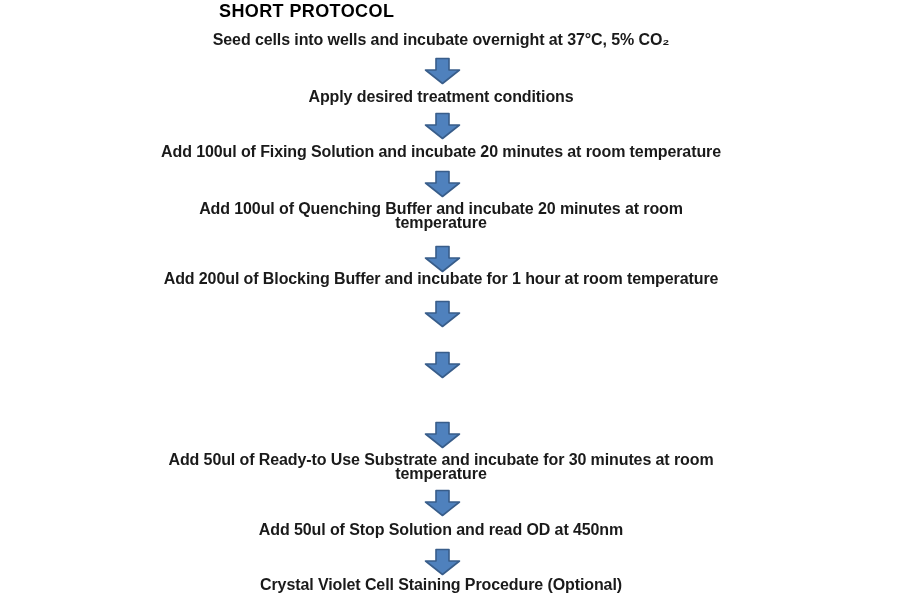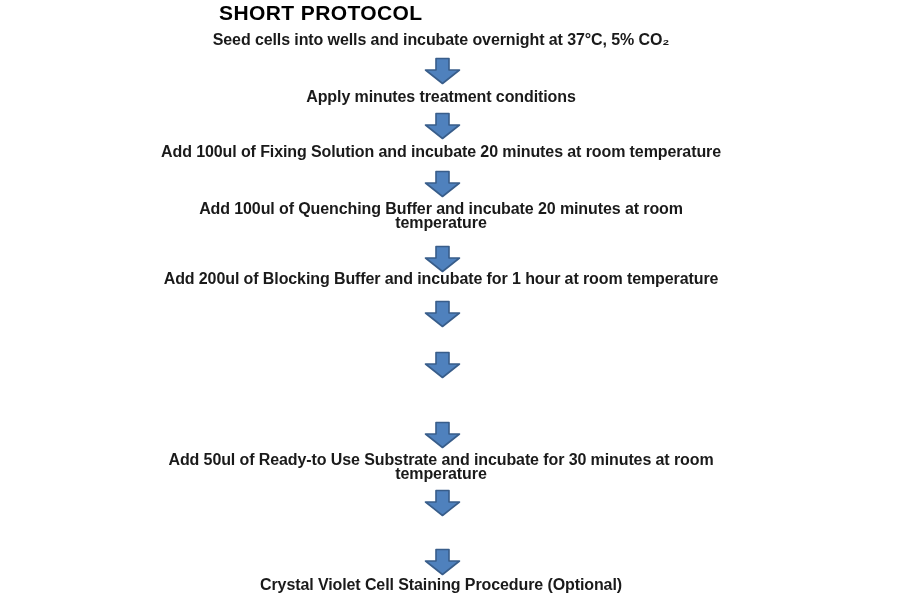--- a/index.html
+++ b/index.html
@@ -7,21 +7,21 @@
     position:relative;
     width:900px;height:594px;
     background:#ffffff;
     overflow:hidden;
     font-family:"Liberation Sans","DejaVu Sans",sans-serif;
   }
   .title{
     position:absolute;
     left:219px;top:1px;
     margin:0;
-    font-size:21px;
+    font-size:18px;
     font-weight:bold;
     letter-spacing:0.4px;
     color:#000000;
   }
   .step{
     position:absolute;
     left:111px;
     width:660px;
     text-align:center;
     font-size:16px;
@@ -52,21 +52,21 @@
   <h1 class="title">SHORT PROTOCOL</h1>
 
   <div class="step" style="top:33px">Seed cells into wells and incubate overnight at 37°C, 5% CO₂</div>
 
   <div class="arrow" style="top:57px">
     <svg viewBox="0 0 37 28" width="37" height="28" aria-hidden="true">
         <path d="M12 1.5 L25 1.5 L25 13 L35.5 13 L18.5 26.5 L1.5 13 L12 13 Z"></path>
       </svg>
   </div>
 
-  <div class="step" style="top:90px">Apply minutes treatment conditions</div>
+  <div class="step" style="top:90px">Apply desired treatment conditions</div>
 
   <div class="arrow" style="top:112px">
     <svg viewBox="0 0 37 28" width="37" height="28" aria-hidden="true">
         <path d="M12 1.5 L25 1.5 L25 13 L35.5 13 L18.5 26.5 L1.5 13 L12 13 Z"></path>
       </svg>
   </div>
 
   <div class="step" style="top:145px">Add 100ul of Fixing Solution and incubate 20 minutes at room temperature</div>
 
   <div class="arrow" style="top:170px">
@@ -108,20 +108,21 @@
 
   <div class="step" style="top:453px">Add 50ul of Ready-to Use Substrate and incubate for 30 minutes at room
 temperature</div>
 
   <div class="arrow" style="top:489px">
     <svg viewBox="0 0 37 28" width="37" height="28" aria-hidden="true">
         <path d="M12 1.5 L25 1.5 L25 13 L35.5 13 L18.5 26.5 L1.5 13 L12 13 Z"></path>
       </svg>
   </div>
 
+  <div class="step" style="top:523px">Add 50ul of Stop Solution and read OD at 450nm</div>
 
   <div class="arrow" style="top:548px">
     <svg viewBox="0 0 37 28" width="37" height="28" aria-hidden="true">
         <path d="M12 1.5 L25 1.5 L25 13 L35.5 13 L18.5 26.5 L1.5 13 L12 13 Z"></path>
       </svg>
   </div>
 
   <div class="step" style="top:578px">Crystal Violet Cell Staining Procedure (Optional)</div>
 
 </div>

